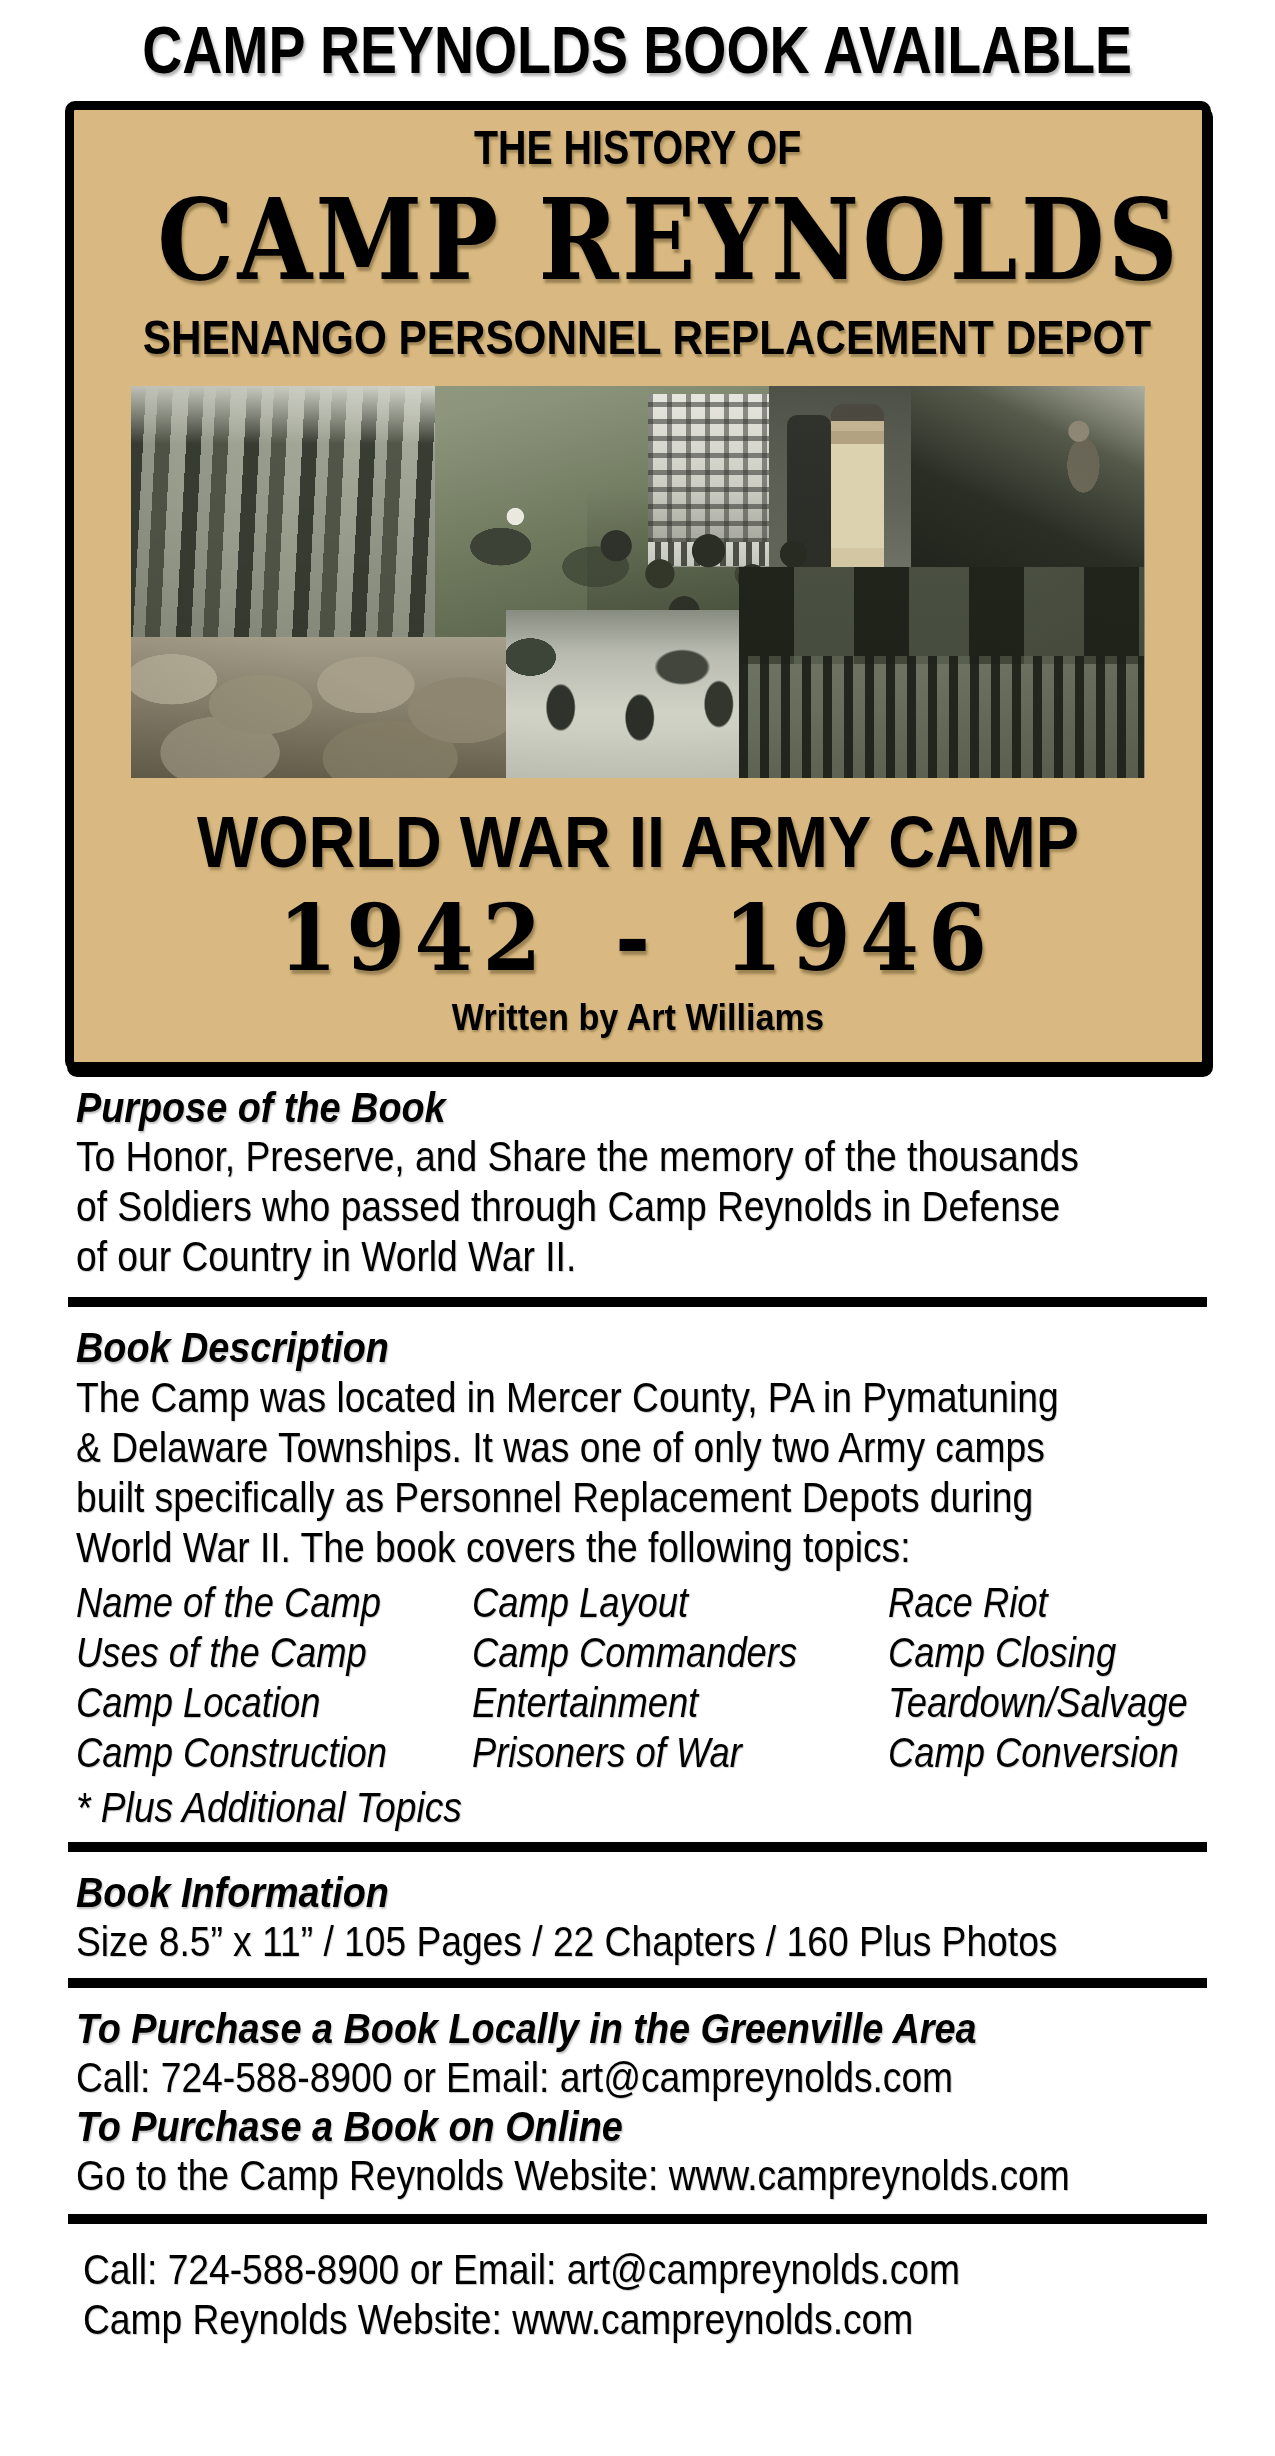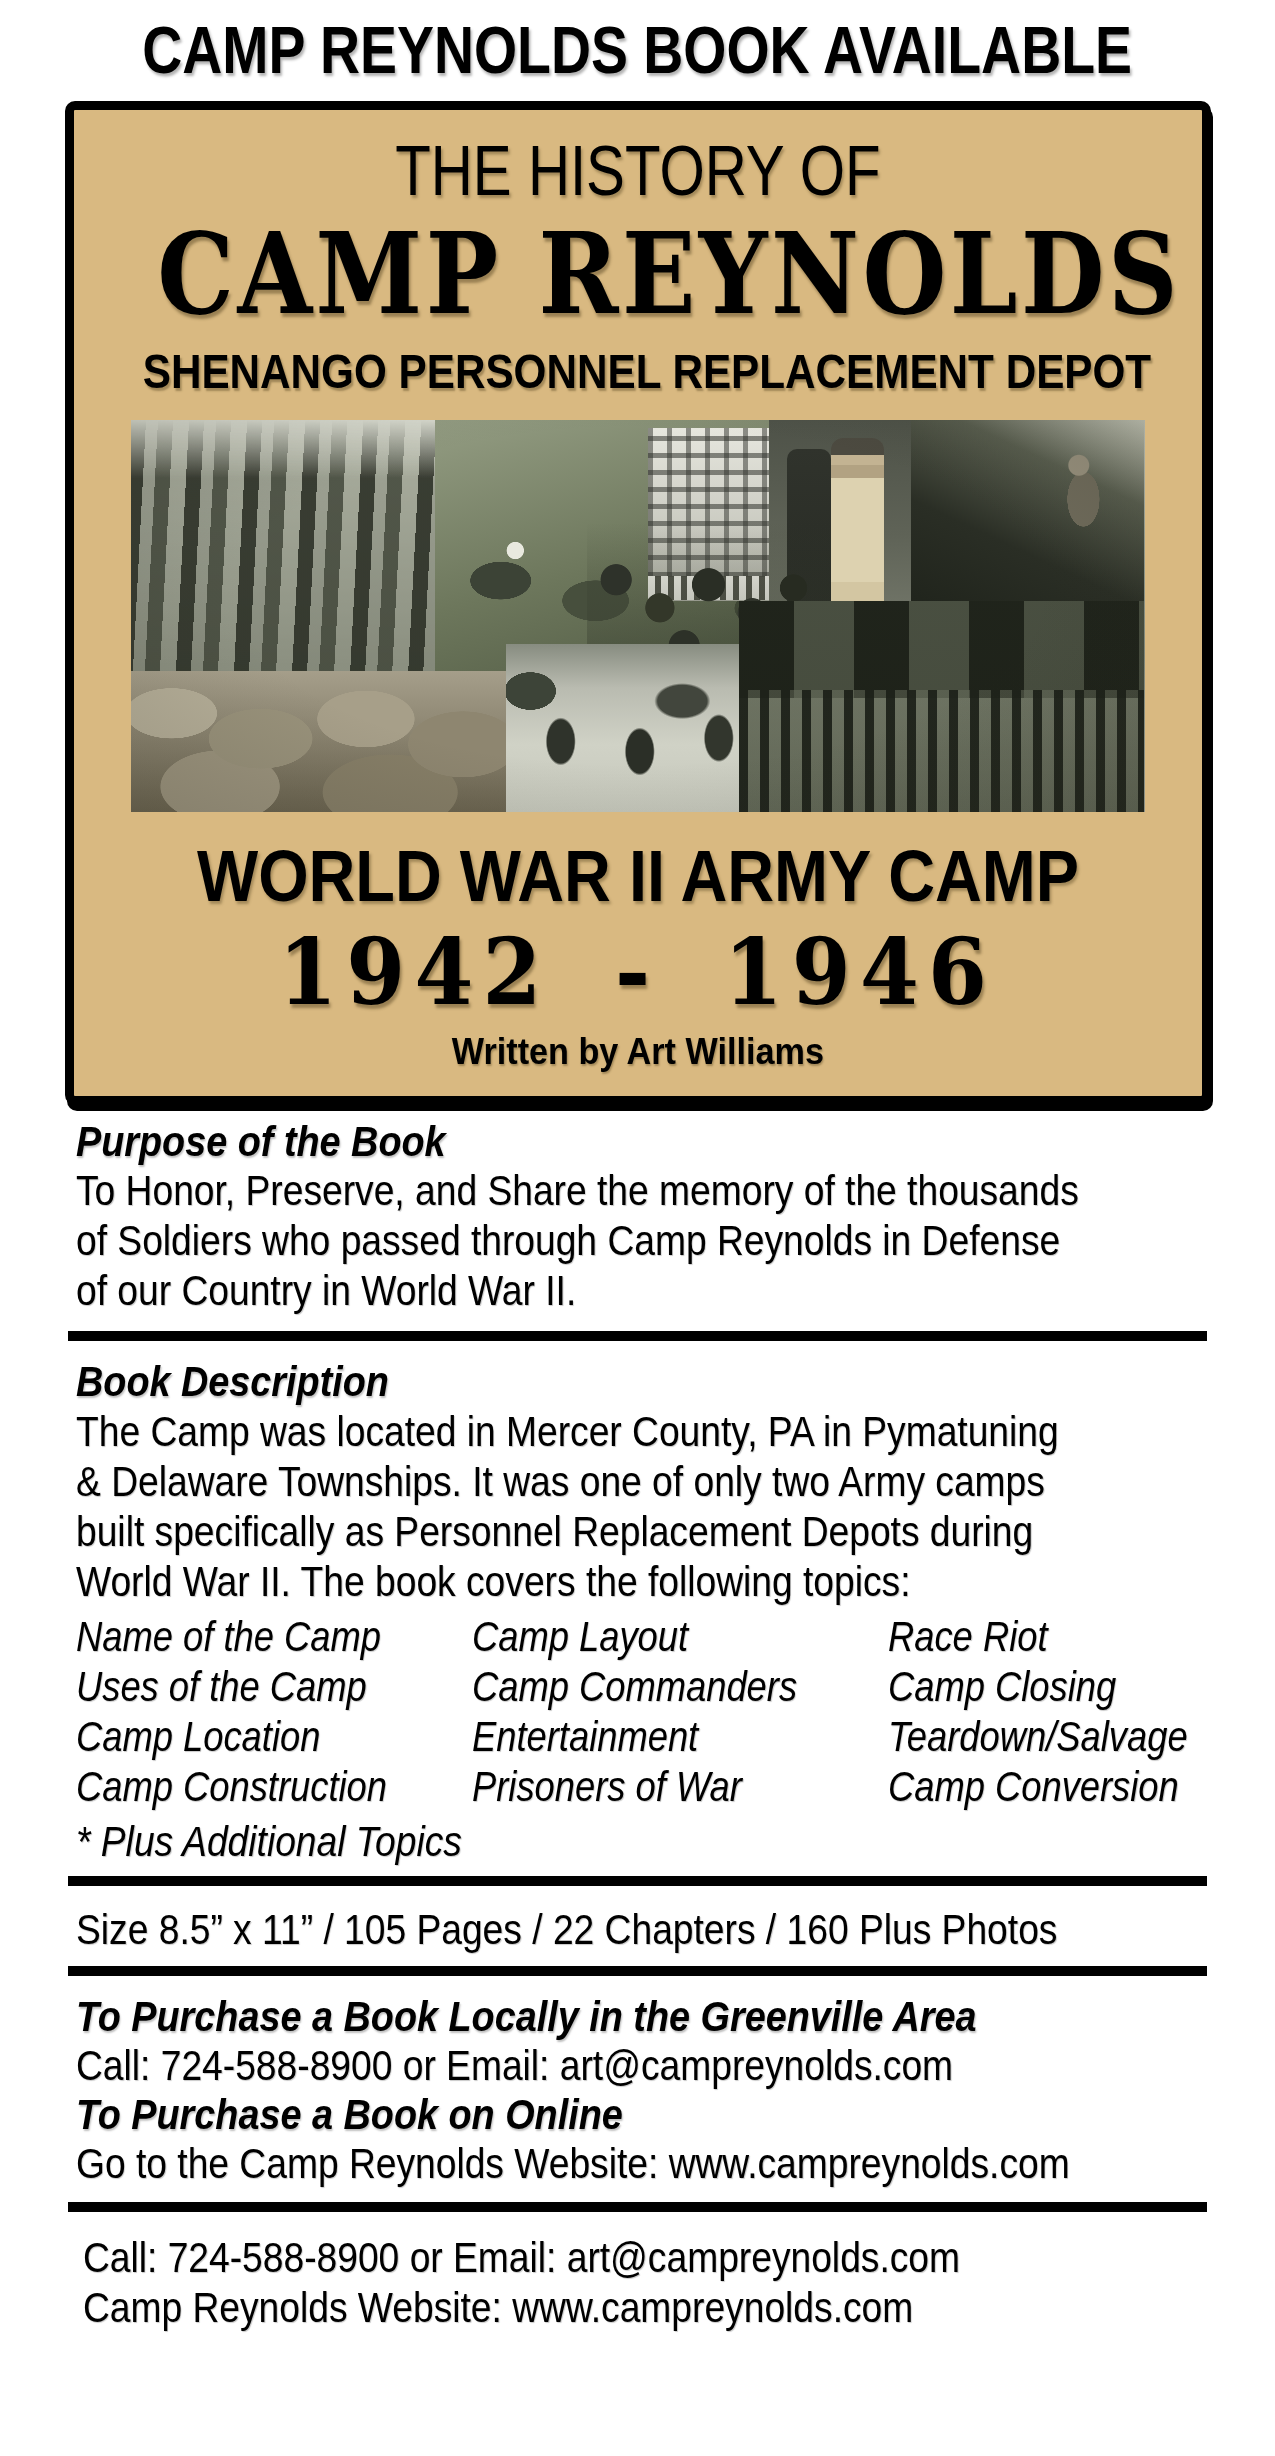--- a/index.html
+++ b/index.html
@@ -18,21 +18,21 @@
     text-shadow:2px 3px 3px rgba(0,0,0,.30);
   }
 
   
   .poster{
     box-sizing:border-box;margin:16px auto 0;width:1146px;
     background:#d9b981;border:9px solid #000;border-radius:10px;
     box-shadow:2px 6px 0 #000;
     text-align:center;padding:6px 0 26px;
   }
-  .p-line1{margin-top:19px;font-size:71px;font-weight:400;line-height:1;}
+  .p-line1{margin-top:8px;font-size:48px;font-weight:700;line-height:1;}
   .p-line1 .cx{transform:scaleX(.82);text-shadow:2px 3px 3px rgba(60,45,15,.35);}
   .p-title{margin-top:12px;line-height:1;}
   .stencil{
     font-family:"DejaVu Serif","Liberation Serif",serif;font-weight:700;
     text-shadow:2px 4px 3px rgba(60,45,15,.4);
   }
   .p-title .cx{font-size:112px;letter-spacing:4px;transform:scaleX(.86);}
   .p-sub{margin-top:18px;font-size:48px;font-weight:700;line-height:1;}
   .p-sub .cx{transform:scaleX(.88);text-shadow:2px 3px 2px rgba(60,45,15,.35);}
 
@@ -224,20 +224,21 @@
       <div class="bline">Camp Construction</div>
       <div class="bline">Prisoners of War</div>
       <div class="bline">Camp Conversion</div>
     </div>
     <div class="bline note">* Plus Additional Topics</div>
   </section>
 
   <div class="rule r2"></div>
 
   <section class="sec m-info">
+    <div class="sec-h"><span class="cxl">Book Information</span></div>
     <div class="bline">Size 8.5” x 11” / 105 Pages / 22 Chapters / 160 Plus Photos</div>
   </section>
 
   <div class="rule r3"></div>
 
   <section class="sec m-buy">
     <div class="sec-h"><span class="cxl">To Purchase a Book Locally in the Greenville Area</span></div>
     <div class="bline">Call: 724-588-8900 or Email: art@campreynolds.com</div>
   </section>
 

